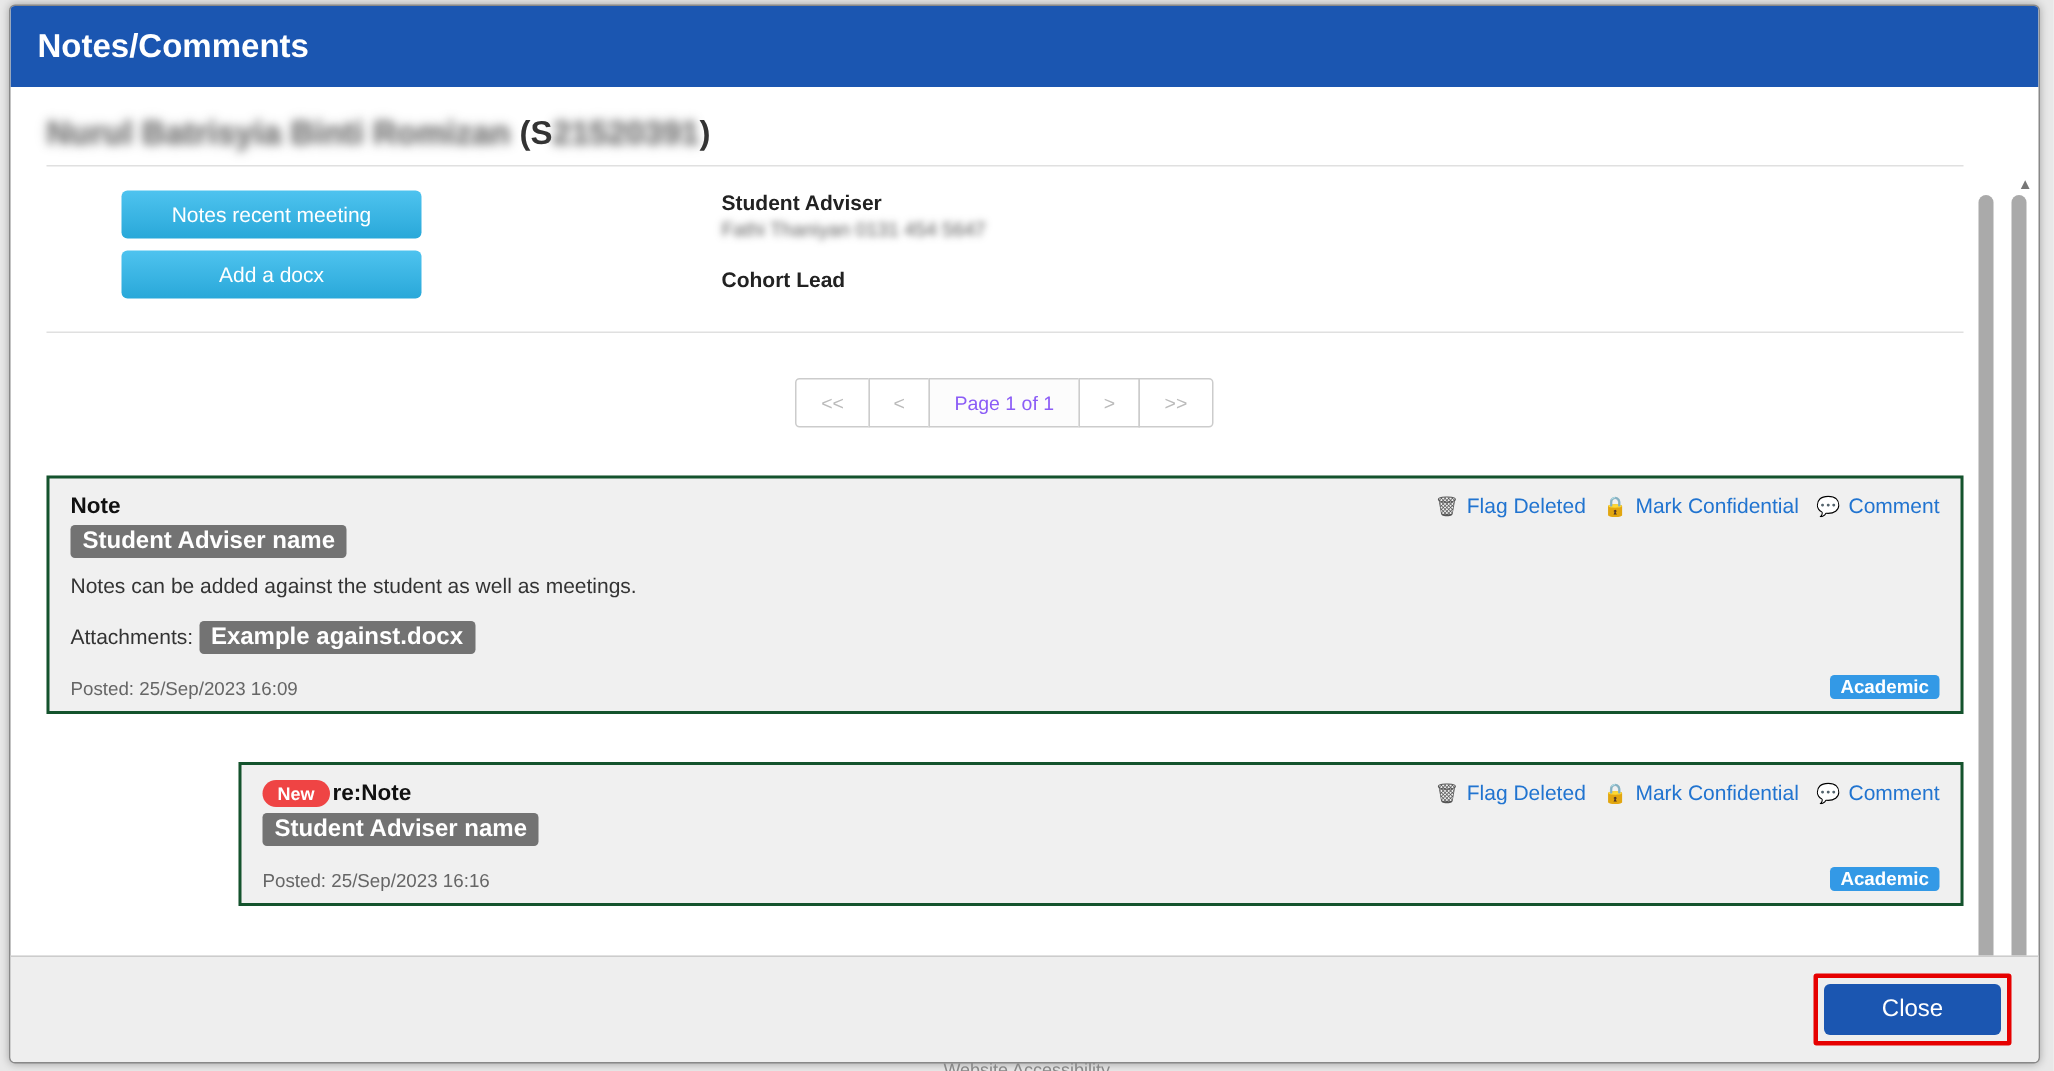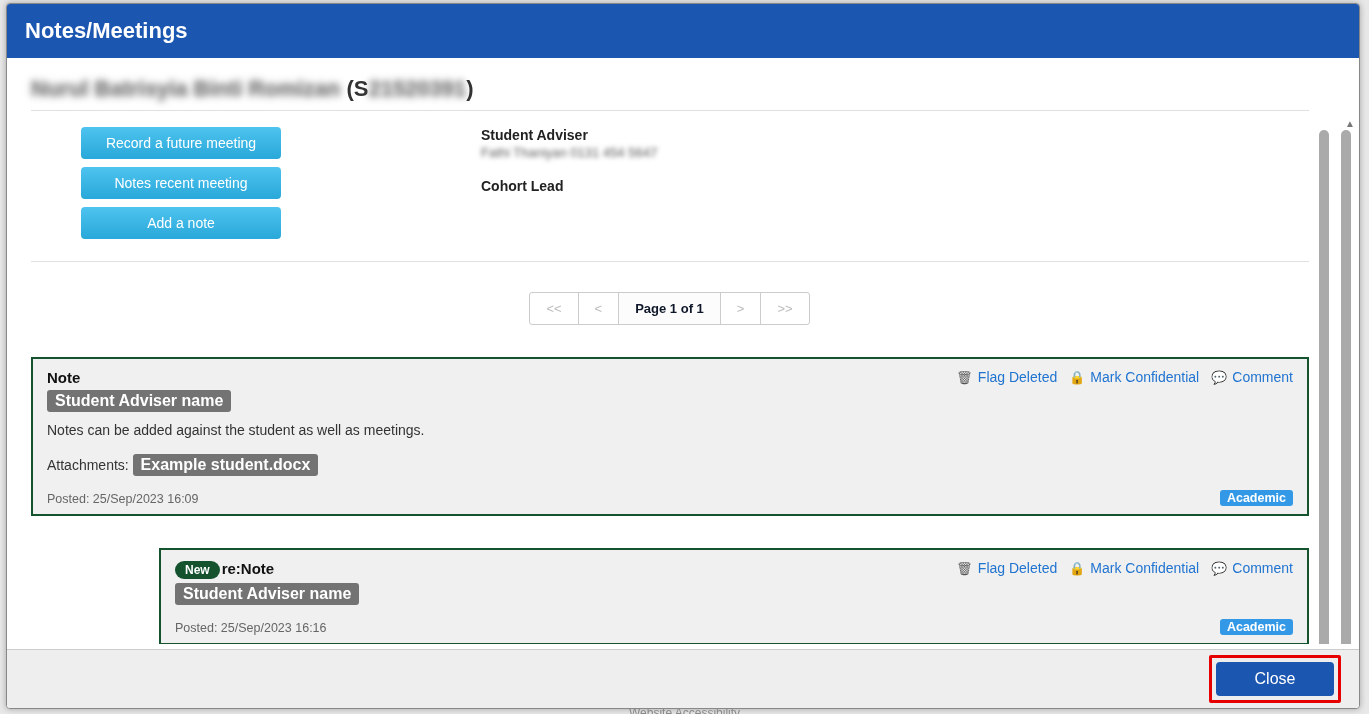--- a/index.html
+++ b/index.html
@@ -33,31 +33,31 @@
   .info-col .lbl { font-weight:bold; color:#222; margin-bottom:2px;}
   .info-col .val { color:#888; filter:blur(2px); text-shadow:0 0 4px rgba(0,0,0,0.3); font-size:13px; margin-bottom:18px; }
 
   .pagination { text-align:center; margin-top:30px; }
   .pagination .pg-btn {
     display:inline-block; border:1px solid #ccc; background:#fff; padding:8px 16px;
     font-size:13px; color:#bbb; margin-left:-1px; cursor:pointer; min-width:40px;
   }
   .pagination .pg-btn:first-child { border-top-left-radius:3px; border-bottom-left-radius:3px;}
   .pagination .pg-btn:last-child  { border-top-right-radius:3px; border-bottom-right-radius:3px;}
-  .pagination .page-info { color:#0f172a; background:#fcfcfc;font-weight:bold; }
+  .pagination .page-info { color:#8b5cf6; background:#fcfcfc; }
 
   .card {
     border:2px solid #14532d; background:#f0f0f0; padding:10px 14px 8px 14px; margin-top:32px;
     font-size:14px; position:relative;
   }
   .card.nested { margin-left:128px; }
   .card-header { display:flex; justify-content:space-between; align-items:flex-start; }
   .card-title { font-weight:bold; font-size:15px; color:#111; }
   .card-title .newbadge {
-    display:inline-block; background:#14532d; color:#fff; font-size:12px; padding:2px 10px; border-radius:10px; margin-right:2px;
+    display:inline-block; background:#ef4444; color:#fff; font-size:12px; padding:2px 10px; border-radius:10px; margin-right:2px;
   }
   .actions { font-size:14px; display:flex; gap:4px; align-items:center; }
   .actions a { color:#2174d0; text-decoration:none; cursor:pointer; }
   .actions .ic { color:#555; font-size:13px; margin-right:1px; }
   .tag-dark {
     display:inline-block; background:#737373; color:#fff; font-size:16px; font-weight:bold;
     padding:2px 8px; border-radius:3px; margin-top:4px;
   }
   .card-body { color:#333; font-size:14px; margin-top:10px; }
   .card-attach { margin-top:12px; color:#333; font-size:14px; }
@@ -66,51 +66,50 @@
 
   .fake-scroll {
     position:absolute; top:72px; width:10px; height:540px; background:#aaa; border-radius:5px;
   }
   .fake-scroll.s1 { right:30px; }
   .fake-scroll.s2 { right:8px; }
   .scroll-arrow { position:absolute; right:4px; font-size:10px; color:#777; }
   .scroll-arrow.top { top:60px; }
 
   .modal-footer {
-    position:absolute; left:0; right:0; bottom:0; height:59px; background:#eee; border-top:1px solid #ccc;
+    position:absolute; left:0; right:0; bottom:0; height:71px; background:#eee; border-top:1px solid #ccc;
     display:flex; justify-content:flex-end; align-items:center; padding-right:18px;
   }
   .close-hl {
     border:3px solid #e60000; padding:4px; border-radius:2px;
   }
   .close-btn {
     background:#1b56b1; color:#fff; border:none; width:118px; height:34px; font-size:16px;
     border-radius:4px; cursor:pointer;
   }
   .footer-bg-text { position:absolute; left:50%; transform:translateX(-50%); bottom:-6px; font-size:12px; color:#888;}
 </style>
 </head>
 <body>
 
 <div class="modal">
 
-  <div class="modal-header">Notes/Meetings</div>
+  <div class="modal-header">Notes/Comments</div>
 
   <div class="modal-body">
 
     <div class="student-title">
       <span class="blur">Nurul Batrisyia Binti Romizan</span><span> (S</span><span class="blur">21520391</span><span>)</span>
     </div>
     <hr class="thin">
 
     <div class="top-row">
       <div class="btn-col">
-        <button>Record a future meeting</button>
         <button>Notes recent meeting</button>
-        <button>Add a note</button>
+        <button>Add a docx</button>
       </div>
       <div class="info-col">
         <div class="lbl">Student Adviser</div>
         <div class="val">Fathi Thaniyan 0131 454 5647</div>
         <div class="lbl">Cohort Lead</div>
       </div>
     </div>
 
     <hr class="thin" style="margin-top:22px">
 
@@ -129,21 +128,21 @@
           <a>Flag Deleted</a>&nbsp;
           <span class="ic">🔒</span>
           <a>Mark Confidential</a>&nbsp;
           <span class="ic">💬</span>
           <a>Comment</a>
         </div>
       </div>
       <div class="card-body">Notes can be added against the student as well as meetings.</div>
       <div class="card-attach">
         <span>Attachments:</span>
-        <span class="tag-dark">Example student.docx</span>
+        <span class="tag-dark">Example against.docx</span>
       </div>
       <div class="card-footer">
         <span>Posted: 25/Sep/2023 16:09</span>
         <span class="badge-blue">Academic</span>
       </div>
     </div>
 
     <div class="card nested">
       <div class="card-header">
         <div>

